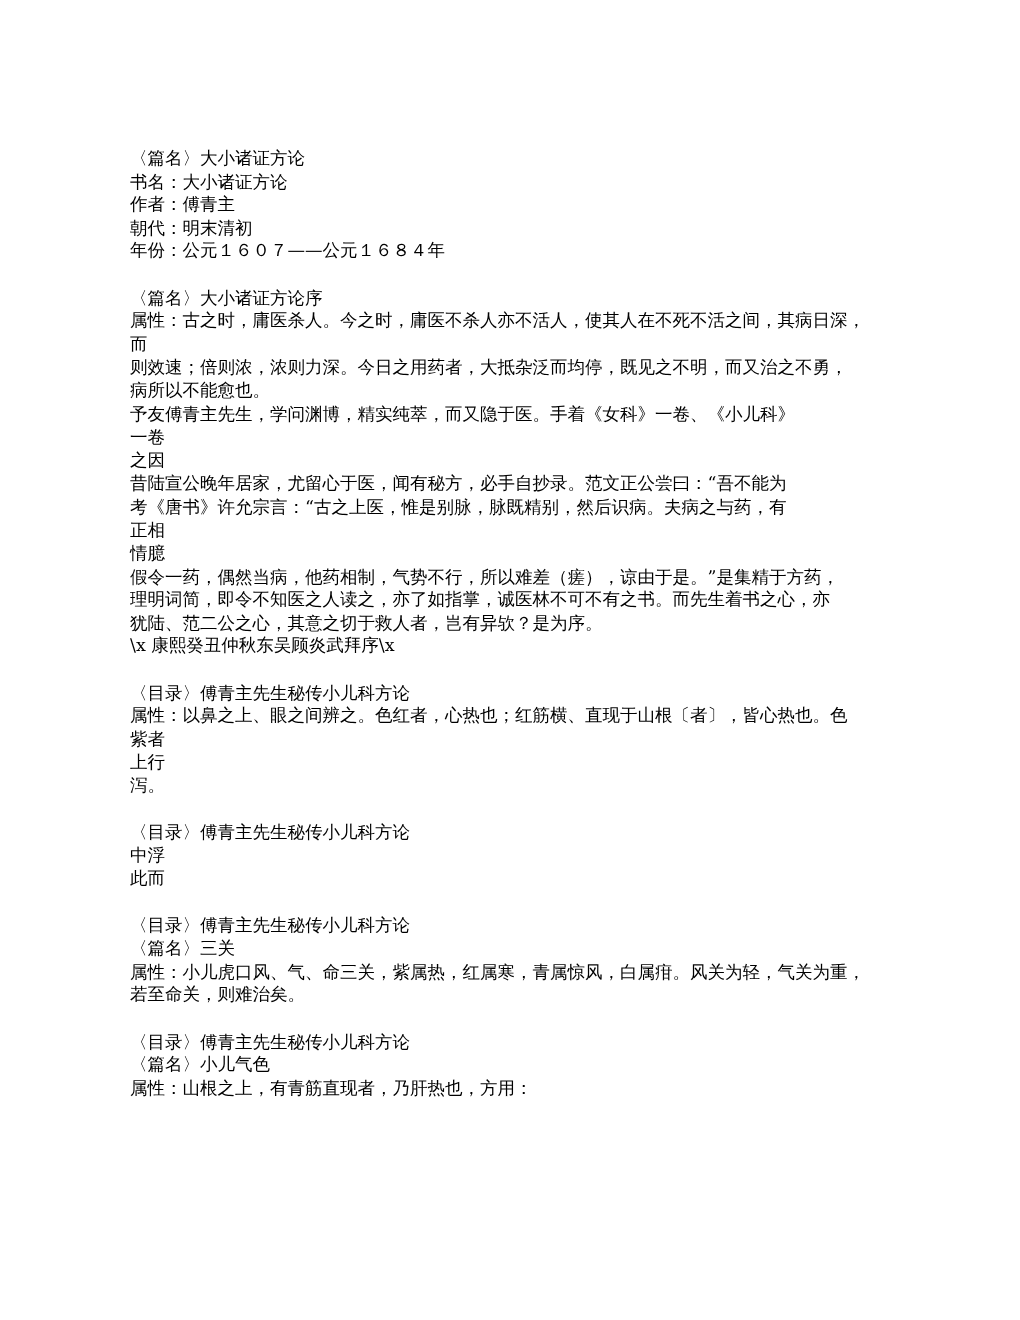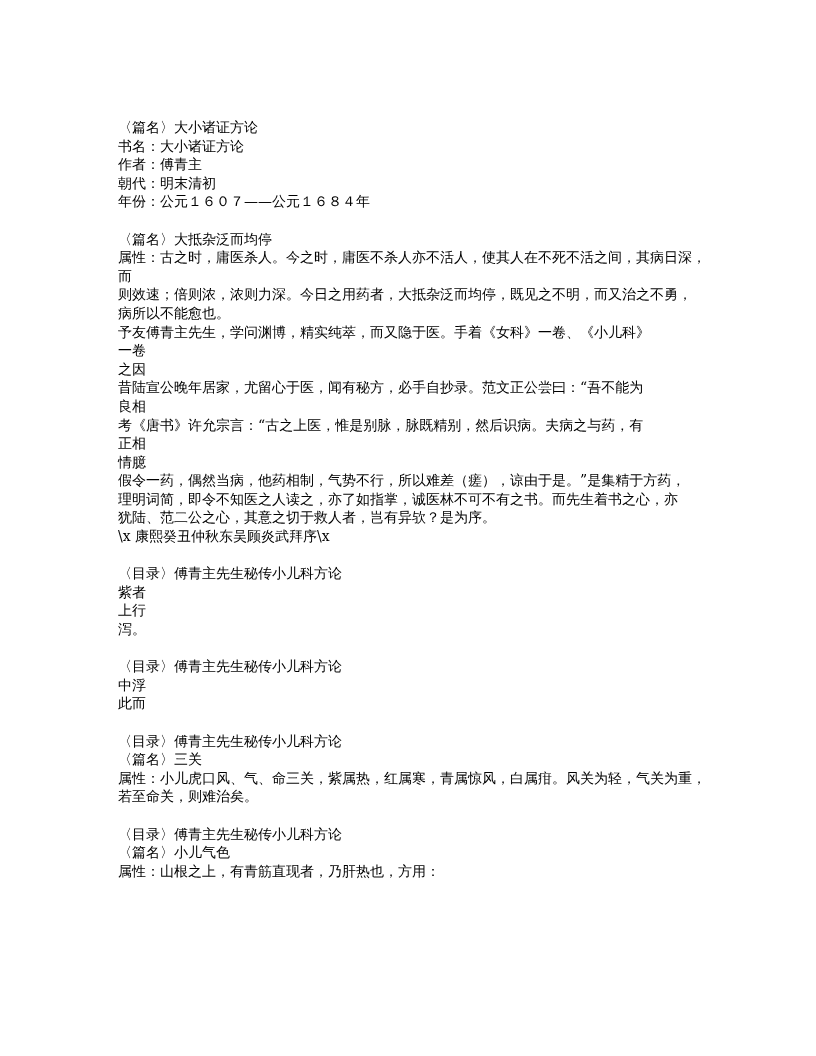--- a/index.html
+++ b/index.html
@@ -1,19 +1,19 @@
 <!DOCTYPE html>
 <html><head>
 <meta charset="utf-8">
 <style>
   html, body { margin: 0; padding: 0; background: #ffffff; }
   body { width: 816px; height: 1056px; overflow: hidden; position: relative; }
   .page {
     position: absolute;
-    left: 118px;
+    left: 104px;
     top: 118px;
     width: 590px;
     font-family: "DejaVu Serif", "Liberation Serif", serif;
     font-size: 14px;
     line-height: 18.6px;
     color: #000000;
   }
   .line { white-space: pre; height: 18.6px; overflow: visible; }
   .blank { height: 18.6px; }
 </style>
@@ -24,42 +24,42 @@
   <div>
     <div class="line">〈篇名〉大小诸证方论</div>
     <div class="line">书名：大小诸证方论</div>
     <div class="line">作者：傅青主</div>
     <div class="line">朝代：明末清初</div>
     <div class="line">年份：公元１６０７——公元１６８４年</div>
   </div>
   <div class="blank"></div>
 
   <div>
-    <div class="line">〈篇名〉大抵杂泛而均停</div>
+    <div class="line">〈篇名〉大小诸证方论序</div>
     <div class="line">属性：古之时，庸医杀人。今之时，庸医不杀人亦不活人，使其人在不死不活之间，其病日深，</div>
     <div class="line">而</div>
     <div class="line">则效速；倍则浓，浓则力深。今日之用药者，大抵杂泛而均停，既见之不明，而又治之不勇，</div>
     <div class="line">病所以不能愈也。</div>
     <div class="line">予友傅青主先生，学问渊博，精实纯萃，而又隐于医。手着《女科》一卷、《小儿科》</div>
     <div class="line">一卷</div>
     <div class="line">之因</div>
     <div class="line">昔陆宣公晚年居家，尤留心于医，闻有秘方，必手自抄录。范文正公尝曰：“吾不能为</div>
-    <div class="line">良相</div>
     <div class="line">考《唐书》许允宗言：“古之上医，惟是别脉，脉既精别，然后识病。夫病之与药，有</div>
     <div class="line">正相</div>
     <div class="line">情臆</div>
     <div class="line">假令一药，偶然当病，他药相制，气势不行，所以难差（瘥），谅由于是。”是集精于方药，</div>
     <div class="line">理明词简，即令不知医之人读之，亦了如指掌，诚医林不可不有之书。而先生着书之心，亦</div>
     <div class="line">犹陆、范二公之心，其意之切于救人者，岂有异欤？是为序。</div>
     <div class="line">\x 康熙癸丑仲秋东吴顾炎武拜序\x</div>
   </div>
   <div class="blank"></div>
 
   <div>
     <div class="line">〈目录〉傅青主先生秘传小儿科方论</div>
+    <div class="line">属性：以鼻之上、眼之间辨之。色红者，心热也；红筋横、直现于山根〔者〕，皆心热也。色</div>
     <div class="line">紫者</div>
     <div class="line">上行</div>
     <div class="line">泻。</div>
   </div>
   <div class="blank"></div>
 
   <div>
     <div class="line">〈目录〉傅青主先生秘传小儿科方论</div>
     <div class="line">中浮</div>
     <div class="line">此而</div>

